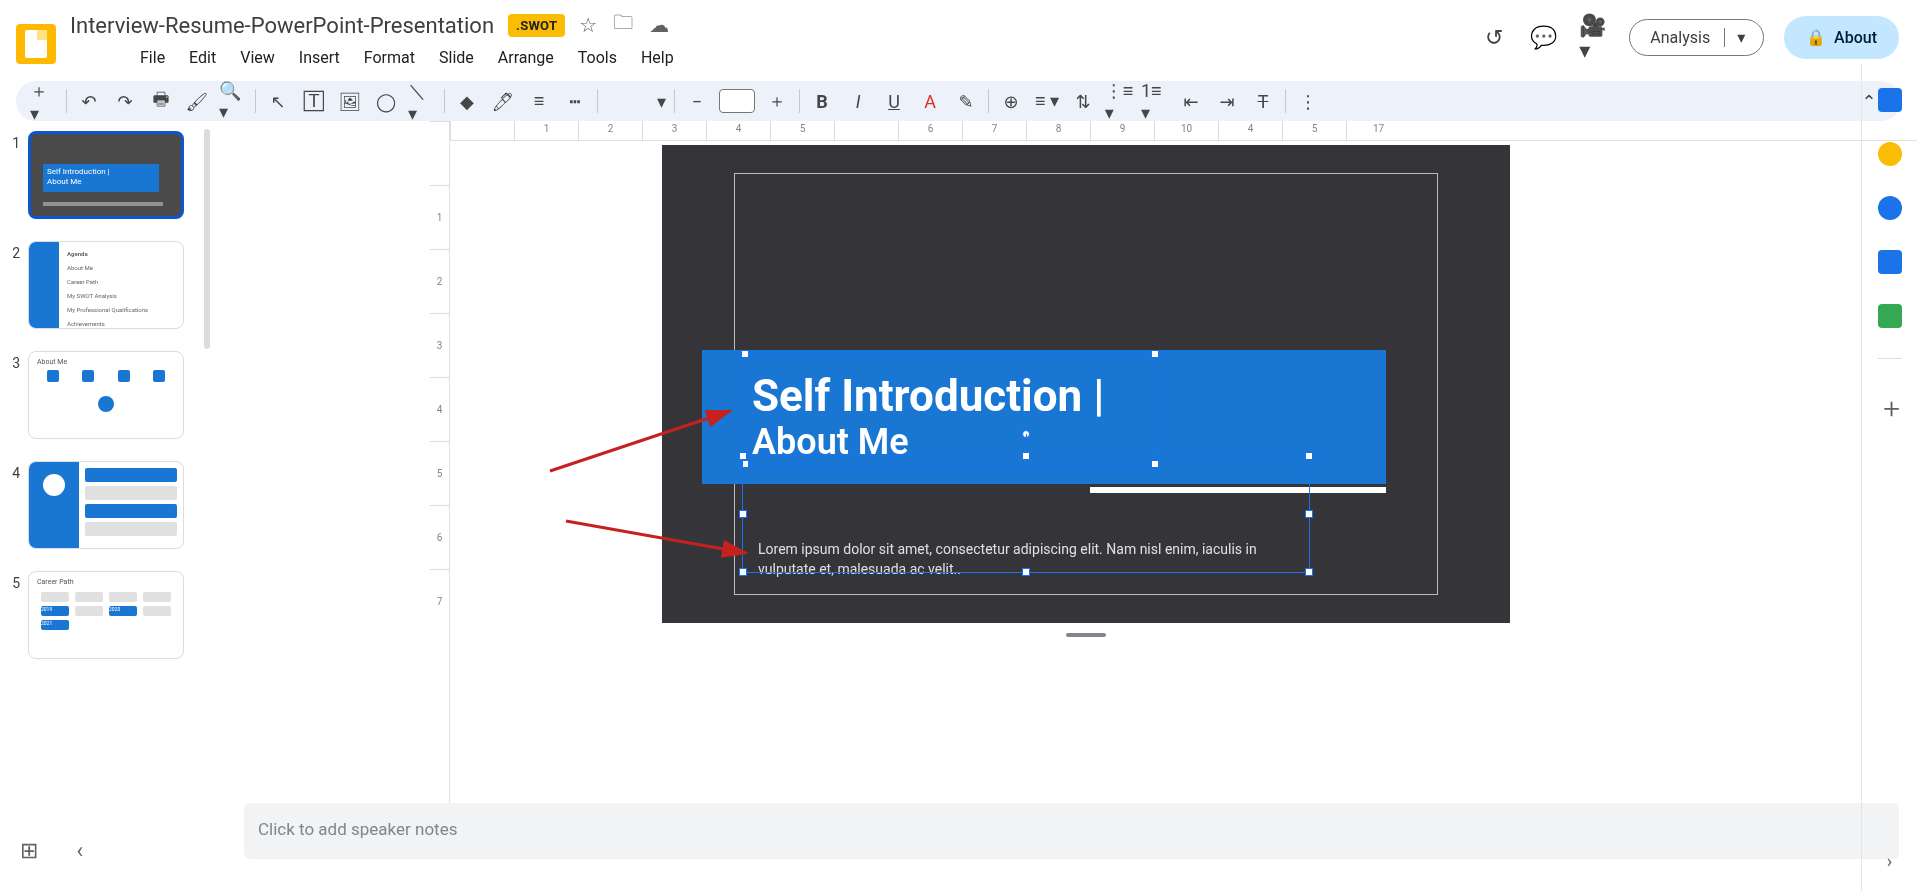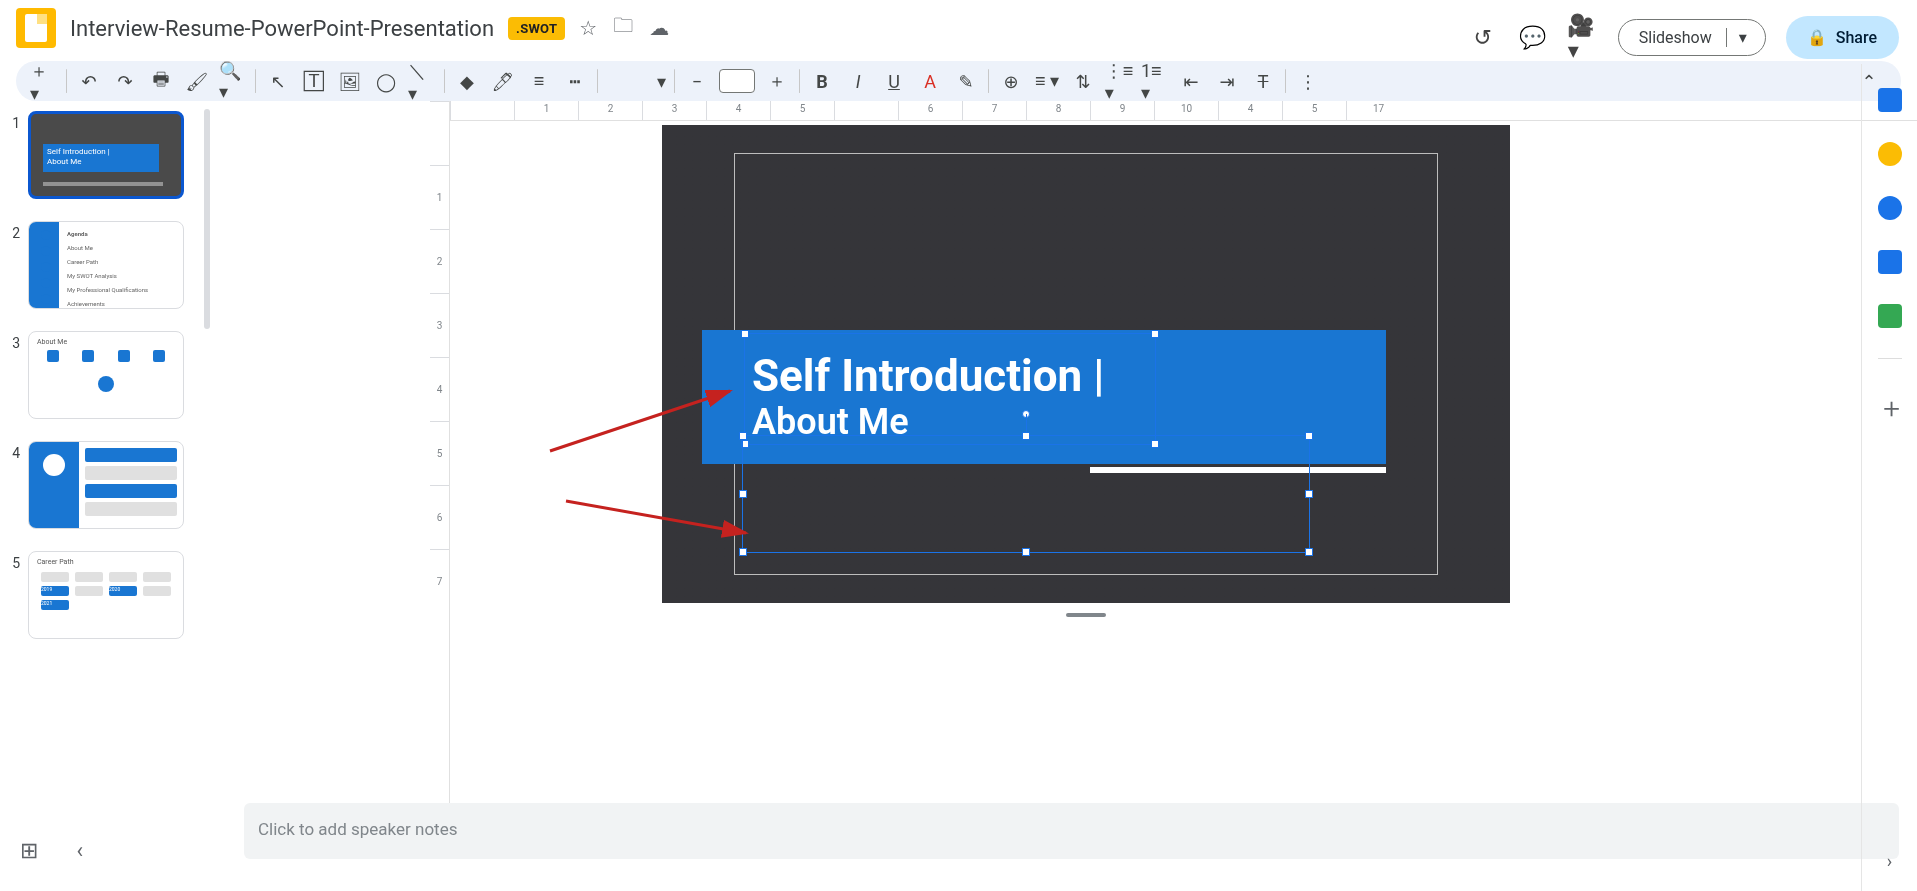--- a/index.html
+++ b/index.html
@@ -1,19 +1,19 @@
 <!DOCTYPE html>
 <html><head>
 <meta charset="utf-8">
 <style>
 * { margin:0; padding:0; box-sizing:border-box; font-family:"Google Sans",Roboto,Arial,sans-serif; }
 body { background:#fff; width:1917px; height:891px; overflow:hidden; position:relative; }
 
 
-.title-row { display:flex; align-items:center; gap:14px; padding:8px 16px 13px 16px; }
+.title-row { display:flex; align-items:center; gap:14px; padding:8px 16px 2px 16px; }
 .logo { width:40px; height:40px; background:#ffba00; border-radius:4px; display:flex; align-items:center; justify-content:center; }
 .logo .inner { width:22px; height:28px; background:#fff; border-radius:2px; position:relative; }
 .logo .inner::before { content:""; position:absolute; right:0; top:0; width:10px; height:10px; background:#ffe082; }
 .doc-title { font-size:22px; color:#3c4043; }
 .pptx-badge { background:#fbbc04; color:#202124; font-size:13px; font-weight:700; padding:4px 8px; border-radius:4px; letter-spacing:0.3px; }
 .title-icons { display:flex; gap:16px; align-items:center; color:#5f6368; }
 .title-icons span { font-size:20px; cursor:pointer; }
 
 .menu-row { display:flex; gap:4px; padding:0 16px 8px 60px; font-size:16px; color:#202124; }
 .menu-row span { padding:4px 10px; border-radius:4px; cursor:pointer; }
@@ -112,34 +112,45 @@
   <div style="display:flex; flex-direction:column; gap:2px;">
     <div style="display:flex; align-items:center; gap:14px;">
       <span class="doc-title">Interview-Resume-PowerPoint-Presentation</span>
       <span class="pptx-badge">.SWOT</span>
       <div class="title-icons">
         <span>☆</span>
         <span>🗀</span>
         <span>☁</span>
       </div>
     </div>
+    <div class="menu-row">
+      <span>File</span>
+      <span>Edit</span>
+      <span>View</span>
+      <span>Insert</span>
+      <span>Format</span>
+      <span>Slide</span>
+      <span>Arrange</span>
+      <span>Tools</span>
+      <span>Help</span>
+    </div>
   </div>
 </div>
 
 <div class="top-right">
   <div class="tr-icon">↺</div>
   <div class="tr-icon">💬</div>
   <div class="tr-icon">🎥 ▾</div>
   <div class="slideshow-btn">
-    <span>Slideshow</span>
+    <span>Analysis</span>
     <span class="chev">▾</span>
   </div>
   <div class="share-btn">
     <span>🔒</span>
-    <span>Share</span>
+    <span>About</span>
   </div>
 </div>
 
 <div class="toolbar">
   <div class="tb">＋ ▾</div>
   <div class="tb sep"></div>
   <div class="tb">↶</div>
   <div class="tb">↷</div>
   <div class="tb">🖶</div>
   <div class="tb">🖌</div>
@@ -295,20 +306,21 @@
     </div>
 
     <div class="slide">
       <div class="slide-frame"></div>
       <div class="title-box"></div>
       <div class="white-bar"></div>
       <div class="title-text">
         <span>Self Introduction |</span>
         <span class="l2">About Me</span>
       </div>
+      <div class="subtitle-text">Lorem ipsum dolor sit amet, consectetur adipiscing elit. Nam nisl enim, iaculis in vulputate et, malesuada ac velit..</div>
 
       <div class="sel-box1">
         <div class="handle" style="left:-4px; top:-4px;"></div>
         <div class="handle" style="right:-4px; top:-4px;"></div>
         <div class="handle" style="left:-4px; bottom:-4px;"></div>
         <div class="handle" style="right:-4px; bottom:-4px;"></div>
       </div>
 
       <div class="sel-box2">
         <div class="rot-handle" style="left:50%; top:-26px; transform:translateX(-50%);"></div>

